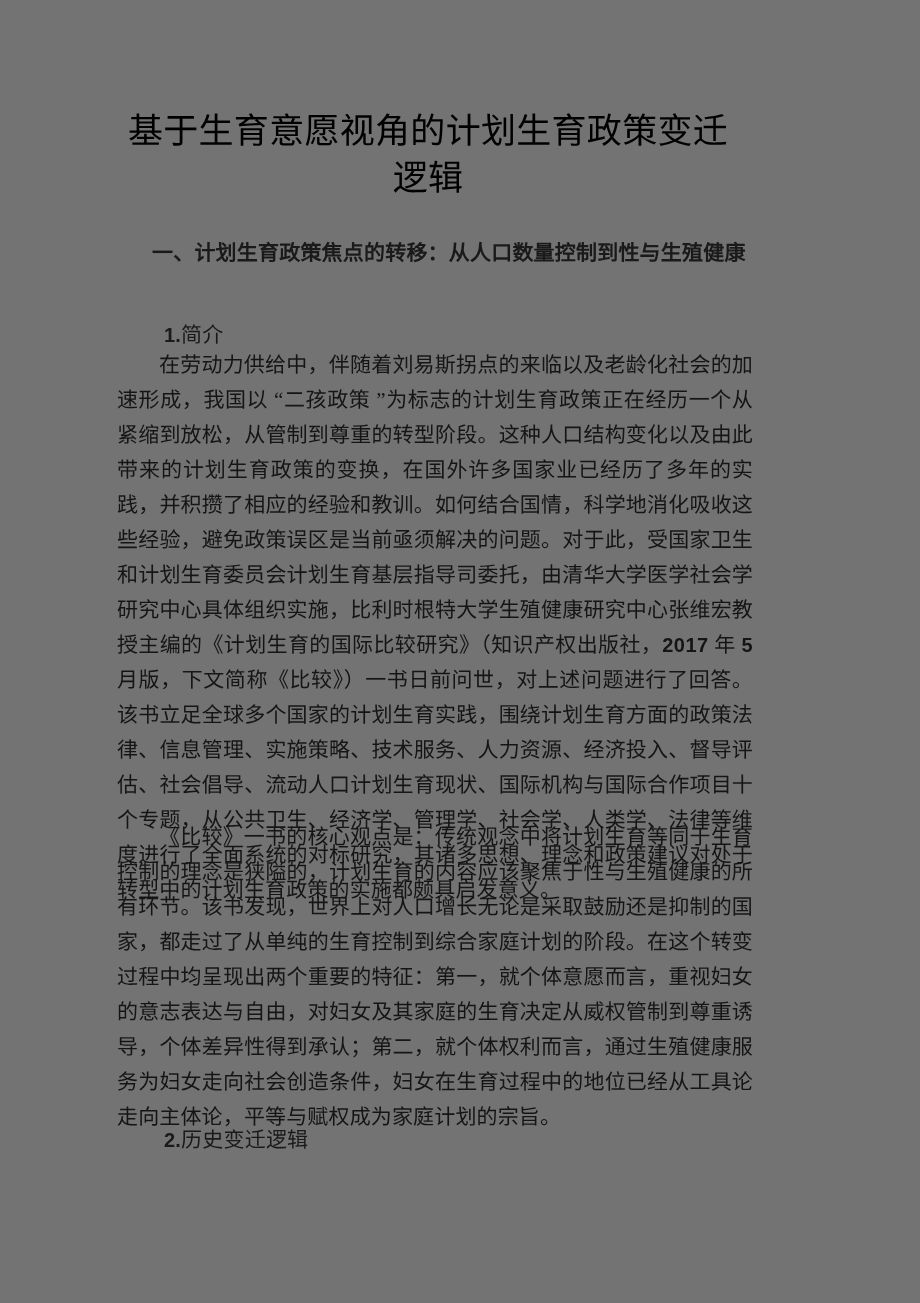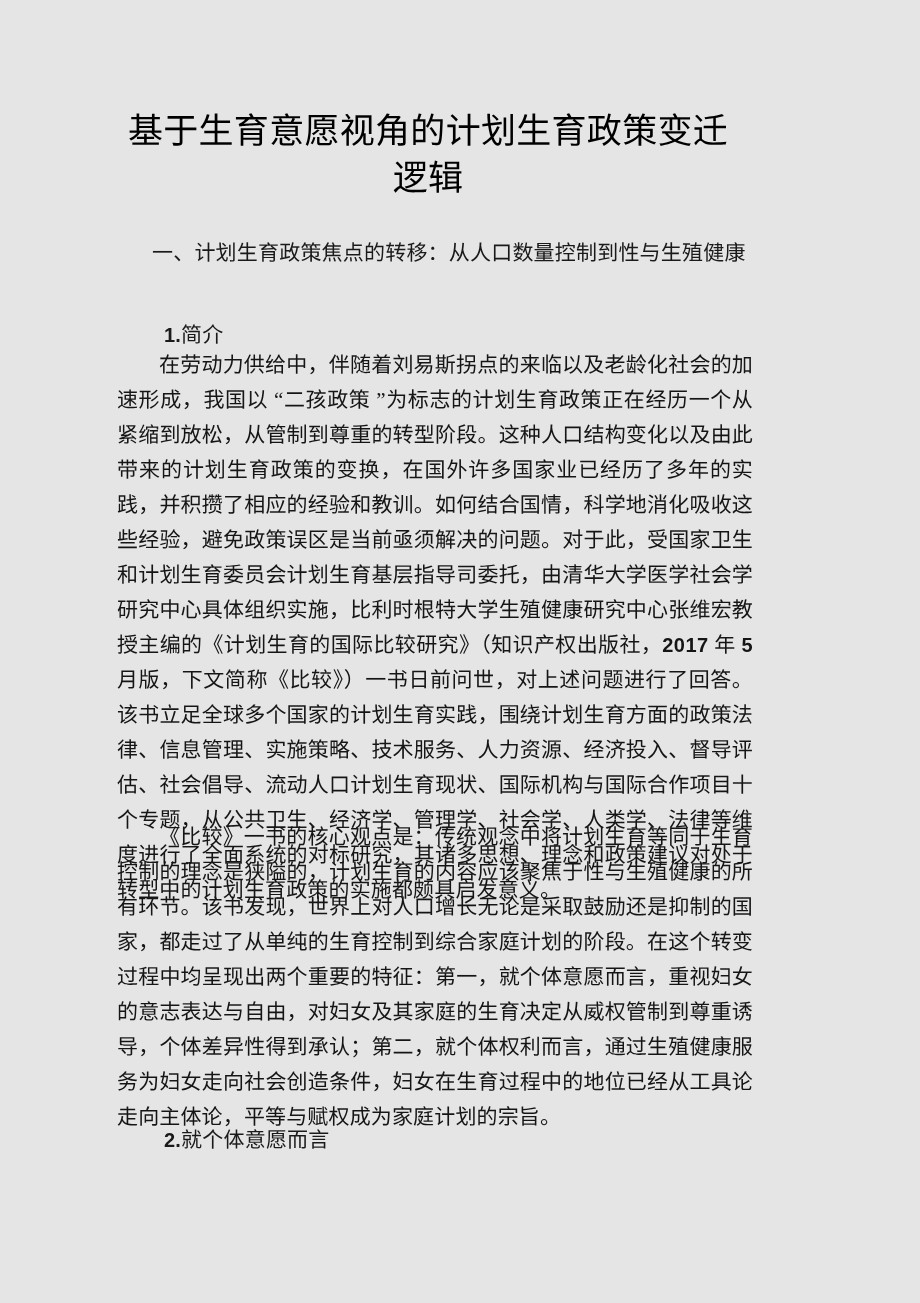--- a/index.html
+++ b/index.html
@@ -6,21 +6,21 @@
   html, body {
     margin: 0;
     padding: 0;
     background: #ffffff;
   }
 
   .page {
     position: relative;
     width: 920px;
     height: 1303px;
-    background: #e5e5e5;
+    background: #737373;
     overflow: hidden;
     box-sizing: border-box;
   }
 
   .page-body {
     position: absolute;
     left: 110px;
     top: 0;
     width: 636px;
   }
@@ -46,21 +46,21 @@
   
   .section-heading {
     position: absolute;
     left: 0px;
     top: 236px;
     width: 636px;
     margin: 0;
     font-family: "Liberation Serif", "DejaVu Serif", serif;
     font-size: 21px;
     line-height: 35px;
-    font-weight: 400;
+    font-weight: 700;
     color: #1a1a1a;
     text-align: justify;
     text-justify: inter-character;
     text-indent: 42px;
     letter-spacing: 0.2px;
   }
 
   
   .sub-heading {
     position: absolute;
@@ -124,16 +124,16 @@
 逻辑</h1>
 
     <p class="section-heading">一、计划生育政策焦点的转移：从人口数量控制到性与生殖健康</p>
 
     <p class="sub-heading" id="sub-heading-1"><span class="num">1.</span><span>简介</span></p>
 
     <p class="body-par" id="body-par-1"><span>在劳动力供给中，伴随着刘易斯拐点的来临以及老龄化社会的加速形成，我国以 “二孩政策 ”为标志的计划生育政策正在经历一个从紧缩到放松，从管制到尊重的转型阶段。这种人口结构变化以及由此带来的计划生育政策的变换，在国外许多国家业已经历了多年的实践，并积攒了相应的经验和教训。如何结合国情，科学地消化吸收这些经验，避免政策误区是当前亟须解决的问题。对于此，受国家卫生和计划生育委员会计划生育基层指导司委托，由清华大学医学社会学研究中心具体组织实施，比利时根特大学生殖健康研究中心张维宏教授主编的《计划生育的国际比较研究》（知识产权出版社，</span><span class="lat">2017</span><span> 年 </span><span class="lat">5</span><span> 月版，下文简称《比较》）一书日前问世，对上述问题进行了回答。该书立足全球多个国家的计划生育实践，围绕计划生育方面的政策法律、信息管理、实施策略、技术服务、人力资源、经济投入、督导评估、社会倡导、流动人口计划生育现状、国际机构与国际合作项目十个专题，从公共卫生、经济学、管理学、社会学、人类学、法律等维度进行了全面系统的对标研究，其诸多思想、理念和政策建议对处于转型中的计划生育政策的实施都颇具启发意义。</span></p>
 
     <p class="body-par" id="body-par-2">《比较》一书的核心观点是：传统观念中将计划生育等同于生育控制的理念是狭隘的，计划生育的内容应该聚焦于性与生殖健康的所有环节。该书发现，世界上对人口增长无论是采取鼓励还是抑制的国家，都走过了从单纯的生育控制到综合家庭计划的阶段。在这个转变过程中均呈现出两个重要的特征：第一，就个体意愿而言，重视妇女的意志表达与自由，对妇女及其家庭的生育决定从威权管制到尊重诱导，个体差异性得到承认；第二，就个体权利而言，通过生殖健康服务为妇女走向社会创造条件，妇女在生育过程中的地位已经从工具论走向主体论，平等与赋权成为家庭计划的宗旨。</p>
 
-    <p class="sub-heading" id="sub-heading-2"><span class="num">2.</span><span>就个体意愿而言</span></p>
+    <p class="sub-heading" id="sub-heading-2"><span class="num">2.</span><span>历史变迁逻辑</span></p>
 
   </div>
 </div>
 
 </body></html>

